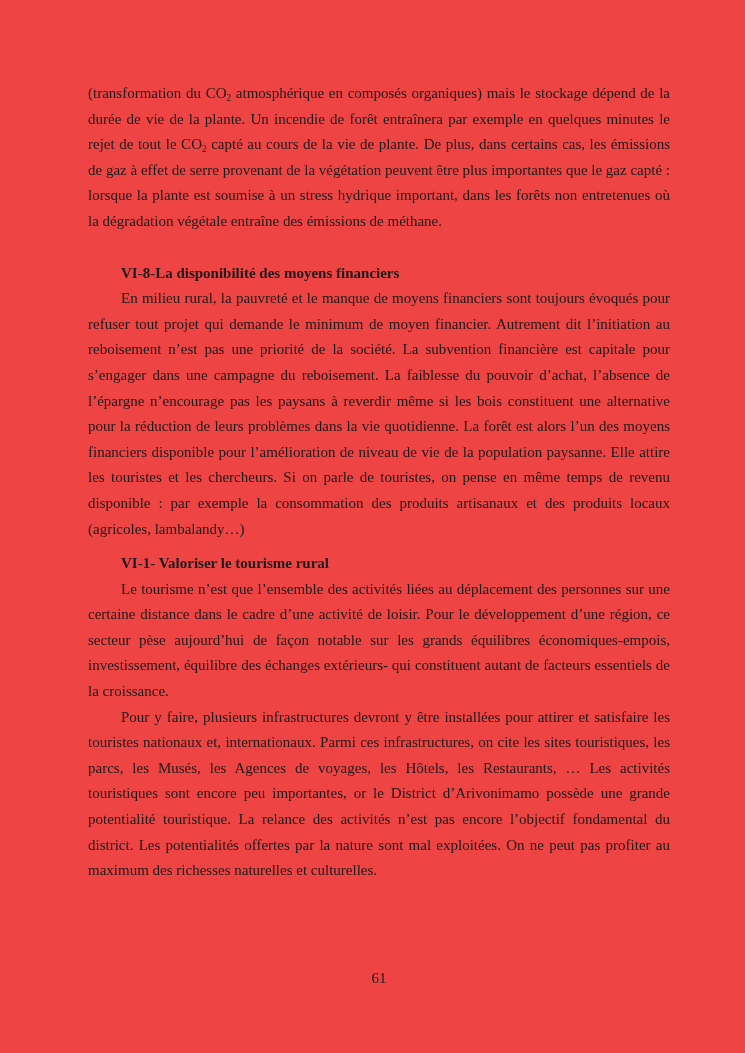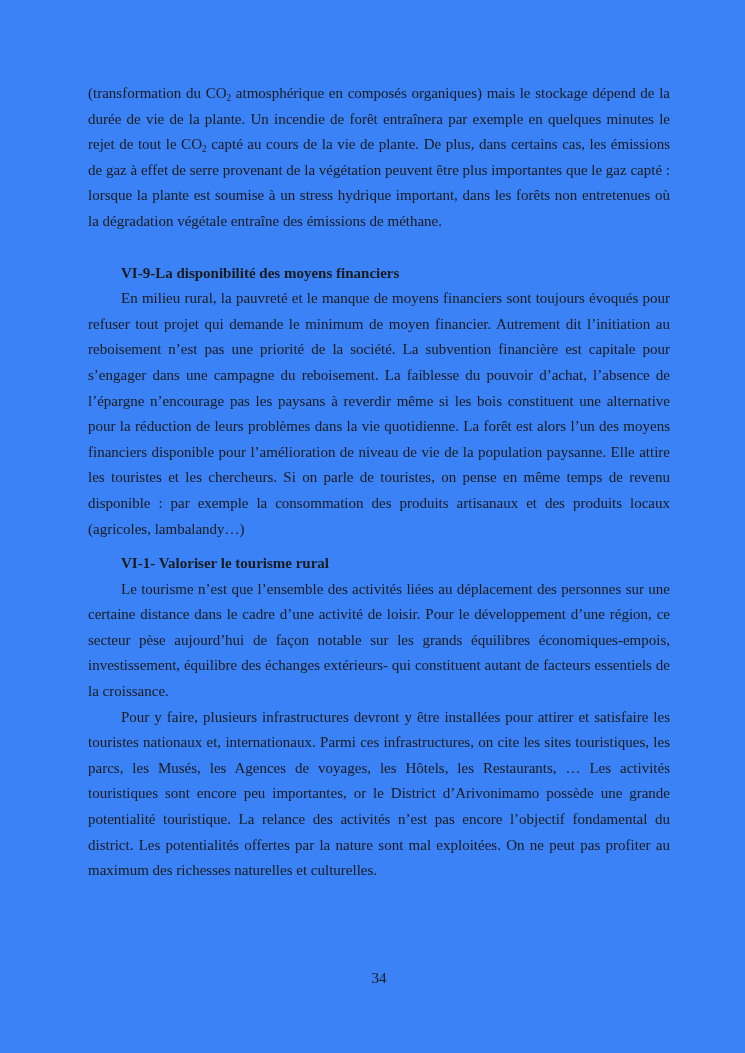--- a/index.html
+++ b/index.html
@@ -4,21 +4,21 @@
 <style>
   html, body {
     margin: 0;
     padding: 0;
     background: #ffffff;
   }
   .page {
     position: relative;
     width: 745px;
     height: 1053px;
-    background: #3b82f6;
+    background: #ef4444;
     overflow: hidden;
     font-family: "Liberation Serif", serif;
     color: #1b1b1b;
   }
   .content {
     position: absolute;
     left: 88px;
     top: 81px;
     width: 582px;
     font-size: 15px;
@@ -58,22 +58,22 @@
     line-height: 25.6px;
   }
 </style>
 </head>
 <body>
 
 <div class="page">
   <div class="content">
     <p class="para no-indent"><span>(transformation du CO</span><sub>2</sub><span> atmosphérique en composés organiques) mais le stockage dépend de la durée de vie de la plante. Un incendie de forêt entraînera par exemple en quelques minutes le rejet de tout le CO</span><sub>2</sub><span> capté au cours de la vie de plante. De plus, dans certains cas, les émissions de gaz à effet de serre provenant de la végétation peuvent être plus importantes que le gaz capté : lorsque la plante est soumise à un stress hydrique important, dans les forêts non entretenues où la dégradation végétale entraîne des émissions de méthane.</span></p>
 
-    <h2 class="heading h-vi2">VI-9-La disponibilité des moyens financiers</h2>
+    <h2 class="heading h-vi2">VI-8-La disponibilité des moyens financiers</h2>
     <p class="para">En milieu rural, la pauvreté et le manque de moyens financiers sont toujours évoqués pour refuser tout projet qui demande le minimum de moyen financier. Autrement dit l’initiation au reboisement n’est pas une priorité de la société. La subvention financière est capitale pour s’engager dans une campagne du reboisement. La faiblesse du pouvoir d’achat, l’absence de l’épargne n’encourage pas les paysans à reverdir même si les bois constituent une alternative pour la réduction de leurs problèmes dans la vie quotidienne. La forêt est alors l’un des moyens financiers disponible pour l’amélioration de niveau de vie de la population paysanne. Elle attire les touristes et les chercheurs. Si on parle de touristes, on pense en même temps de revenu disponible : par exemple la consommation des produits artisanaux et des produits locaux (agricoles, lambalandy…)</p>
 
     <h2 class="heading h-vi3">VI-1- Valoriser le tourisme rural</h2>
     <p class="para">Le tourisme n’est que l’ensemble des activités liées au déplacement des personnes sur une certaine distance dans le cadre d’une activité de loisir. Pour le développement d’une région, ce secteur pèse aujourd’hui de façon notable sur les grands équilibres économiques-empois, investissement, équilibre des échanges extérieurs- qui constituent autant de facteurs essentiels de la croissance.</p>
     <p class="para">Pour y faire, plusieurs infrastructures devront y être installées pour attirer et satisfaire les touristes nationaux et, internationaux. Parmi ces infrastructures, on cite les sites touristiques, les parcs, les Musés, les Agences de voyages, les Hôtels, les Restaurants, … Les activités touristiques sont encore peu importantes, or le District d’Arivonimamo possède une grande potentialité touristique. La relance des activités n’est pas encore l’objectif fondamental du district. Les potentialités offertes par la nature sont mal exploitées. On ne peut pas profiter au maximum des richesses naturelles et culturelles.</p>
   </div>
 
-  <div class="page-number">34</div>
+  <div class="page-number">61</div>
 </div>
 
 </body></html>

